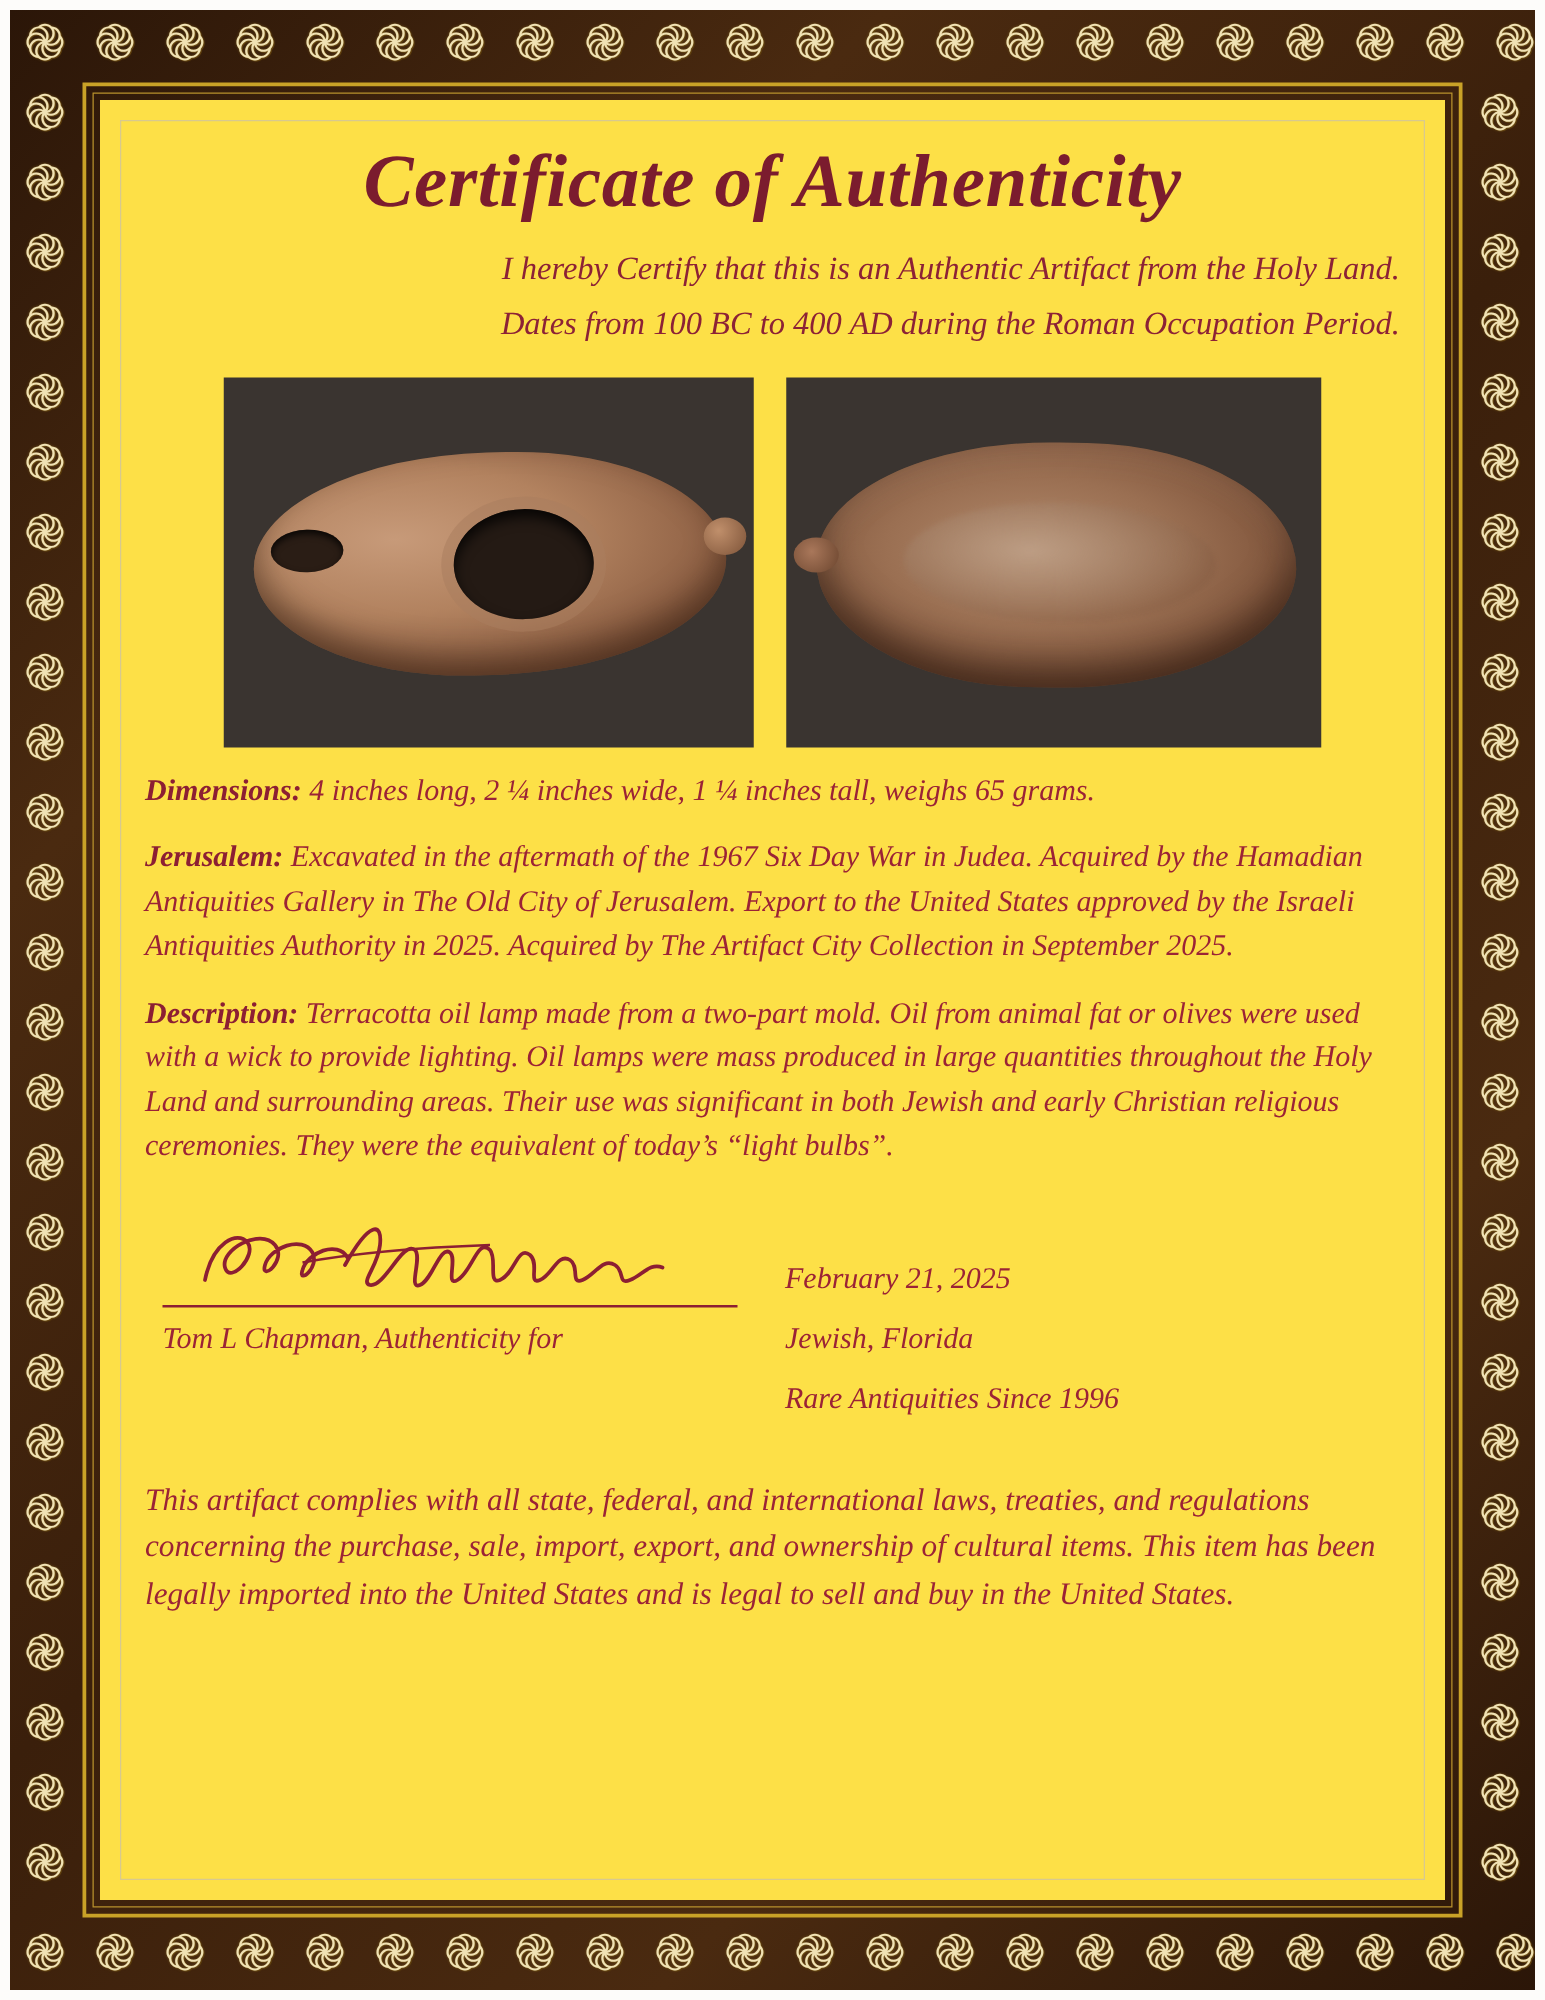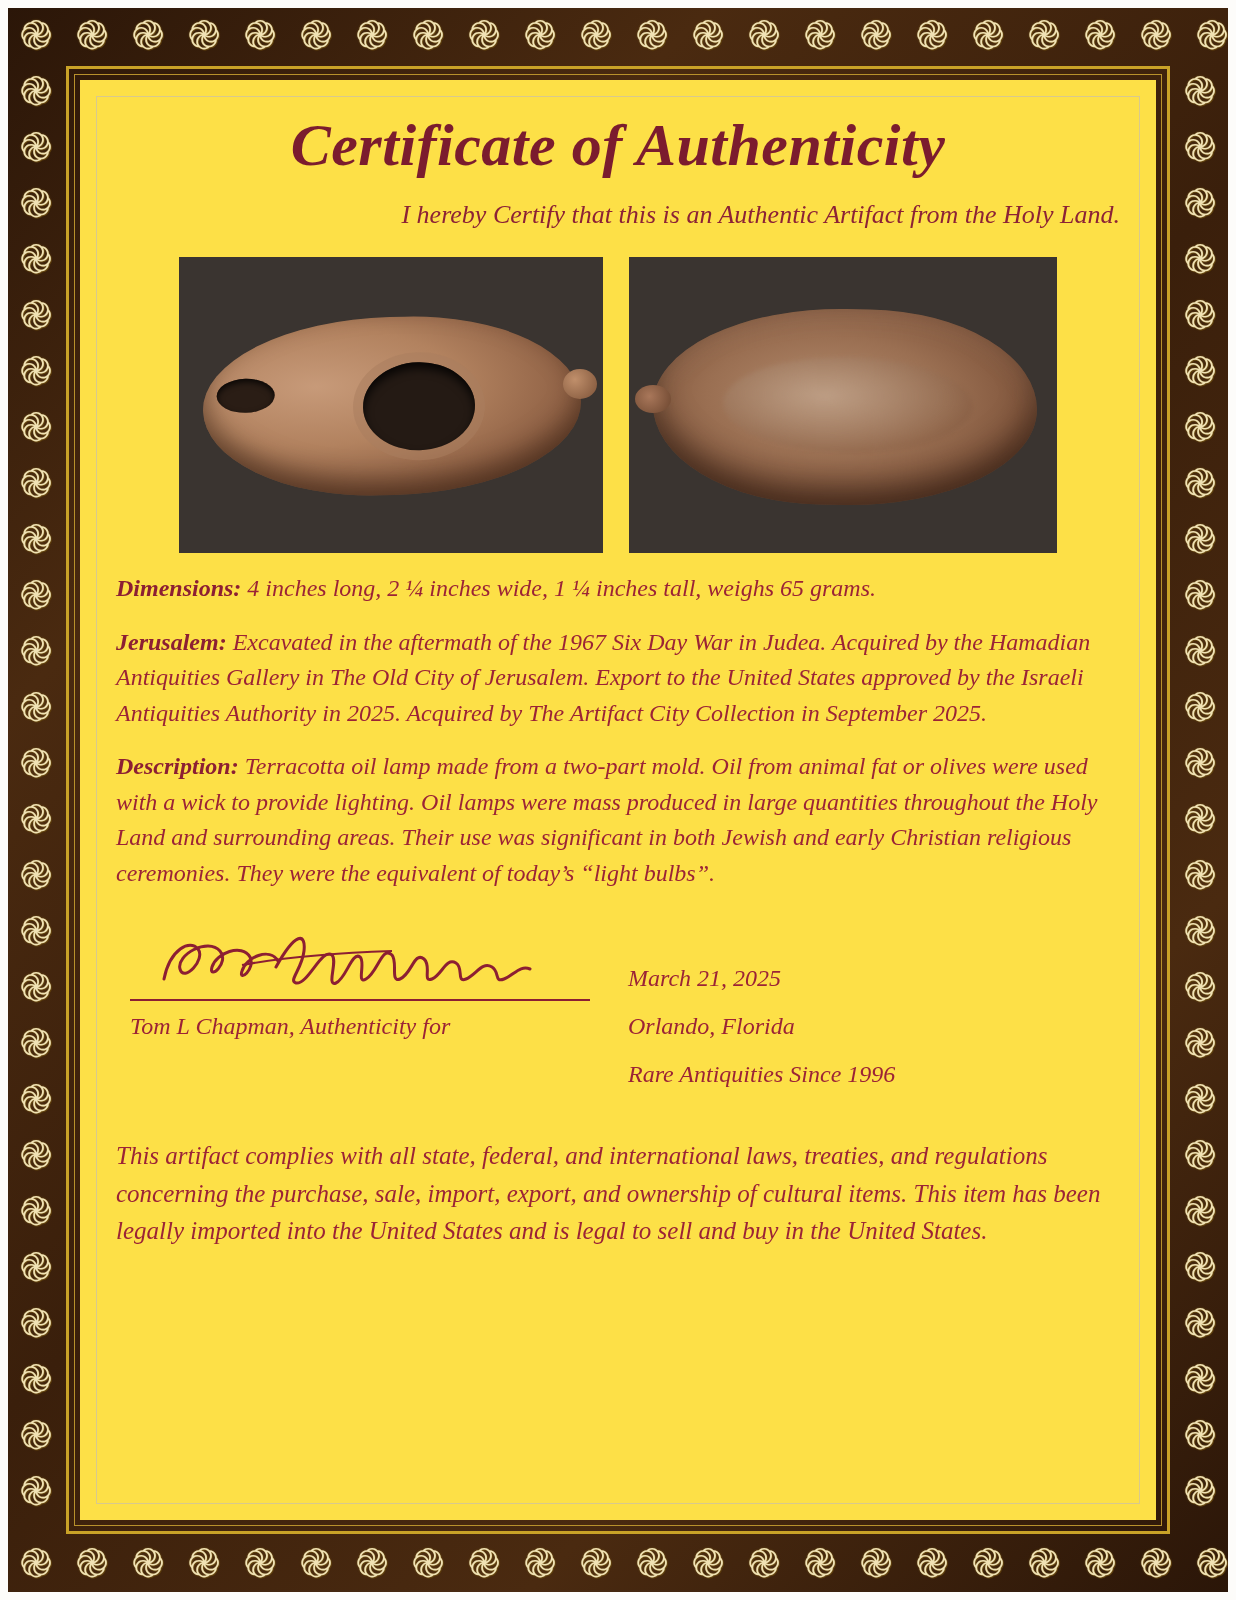--- a/index.html
+++ b/index.html
@@ -353,20 +353,21 @@
   <div class="rule-gold-2"></div>
 
   <div class="paper">
     <div class="rule-inner-thin"></div>
 
     <div class="content">
 
       <h1 class="title">Certificate of Authenticity</h1>
 
       <p class="lede">I hereby Certify that this is an Authentic Artifact from the Holy Land.</p>
+      <p class="lede">Dates from 100 BC to 400 AD during the Roman Occupation Period.</p>
 
       <div class="photos">
         <div class="photo left">
           <div class="lamp-a"></div>
           <div class="lamp-a-knob"></div>
         </div>
         <div class="photo right">
           <div class="lamp-b"></div>
           <div class="lamp-b-tip"></div>
         </div>
@@ -388,22 +389,22 @@
       </p>
 
       <div class="sig-area">
         <svg class="sig-svg" width="430" height="86" viewBox="0 0 430 86">
           <path d="M18,58 C24,28 44,18 52,28 C60,38 38,62 34,48 C30,34 62,16 74,30 C84,42 62,60 66,46 C70,32 96,22 104,36 C110,48 92,62 96,50 C100,36 124,26 132,40" fill="none" stroke="#8c1f33" stroke-width="3" stroke-linecap="round"></path>
           <path d="M130,46 C150,10 160,12 158,30 C156,48 142,60 150,62 C162,64 176,26 186,34 C192,40 180,66 190,62 C200,58 206,30 214,36 C220,41 210,64 220,58 C232,51 236,24 246,34 C252,41 244,62 254,58 C266,53 268,30 278,38 C286,45 276,62 286,58 C296,54 300,36 310,42 C318,47 310,62 320,58 C330,54 336,40 346,46 C354,51 348,62 358,58 C368,54 374,44 384,48" fill="none" stroke="#8c1f33" stroke-width="3" stroke-linecap="round"></path>
           <path d="M96,44 C140,36 190,32 246,30" fill="none" stroke="#8c1f33" stroke-width="2"></path>
         </svg>
         <div class="sig-line"></div>
         <div class="sig-name">Tom L Chapman, Authenticity for</div>
-        <div class="sig-date">March 21, 2025</div>
-        <div class="sig-city">Orlando, Florida</div>
+        <div class="sig-date">February 21, 2025</div>
+        <div class="sig-city">Jewish, Florida</div>
         <div class="sig-tag">Rare Antiquities Since 1996</div>
       </div>
 
       <p class="legal">This artifact complies with all state, federal, and international laws, treaties, and regulations concerning the purchase, sale, import, export, and ownership of cultural items. This item has been legally imported into the United States and is legal to sell and buy in the United States.</p>
 
     </div>
   </div>
 </div>
 
 </body></html>

